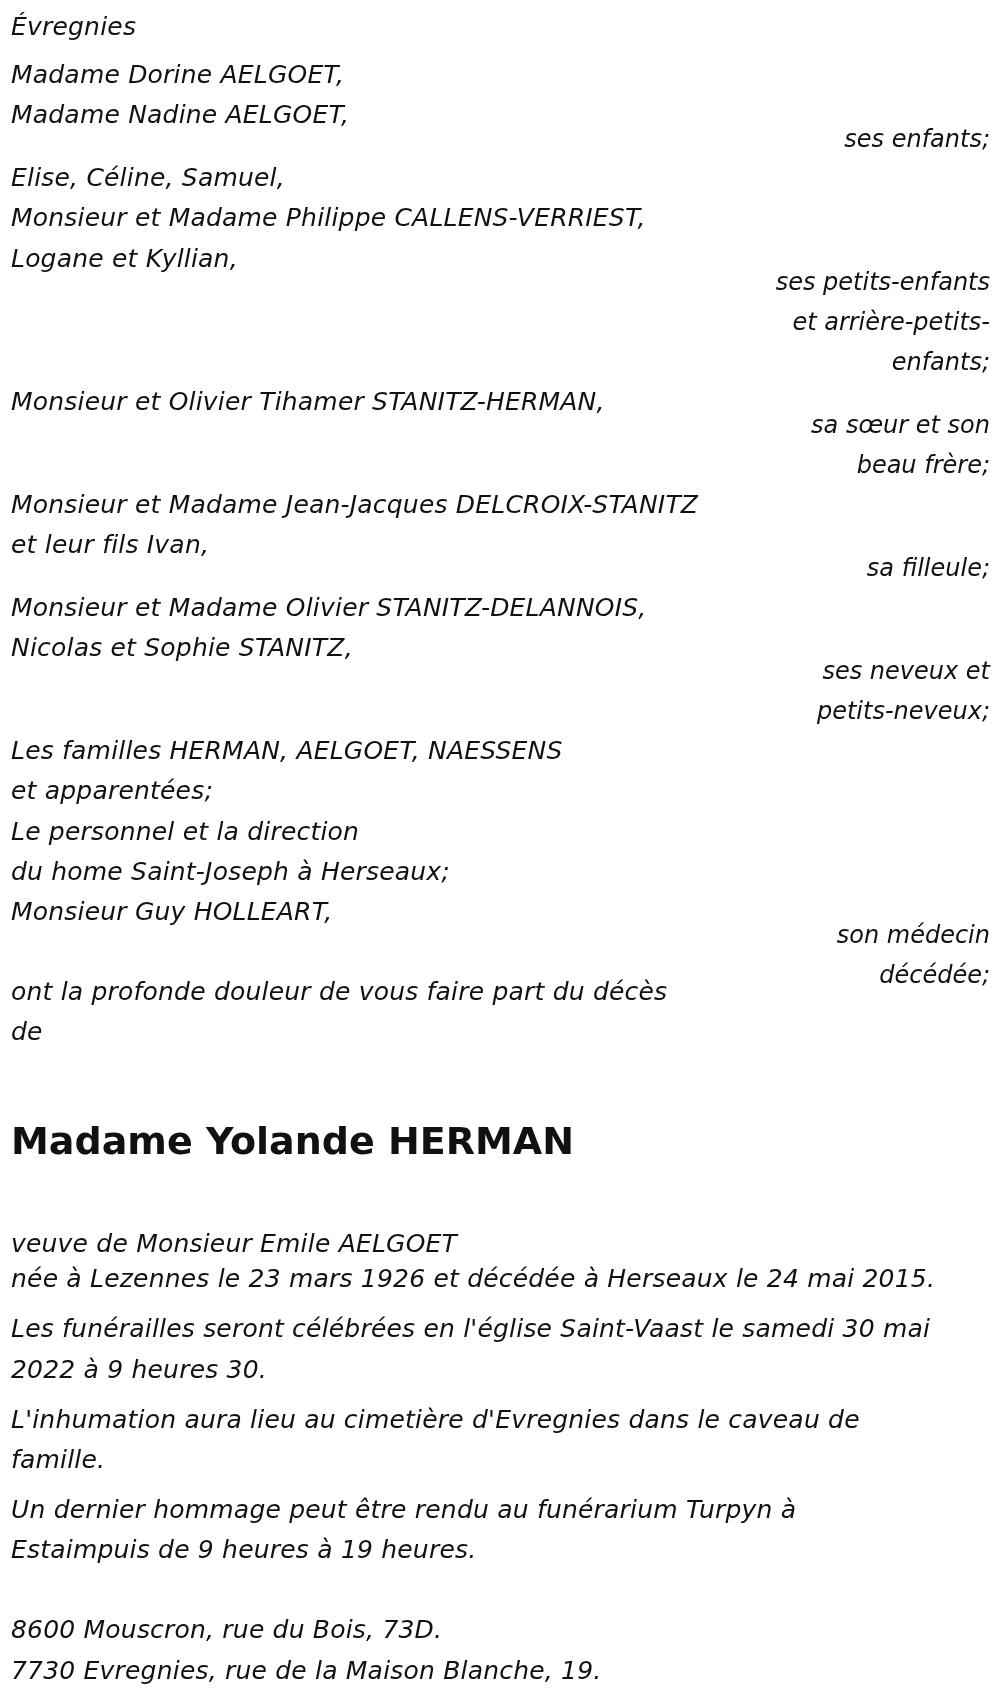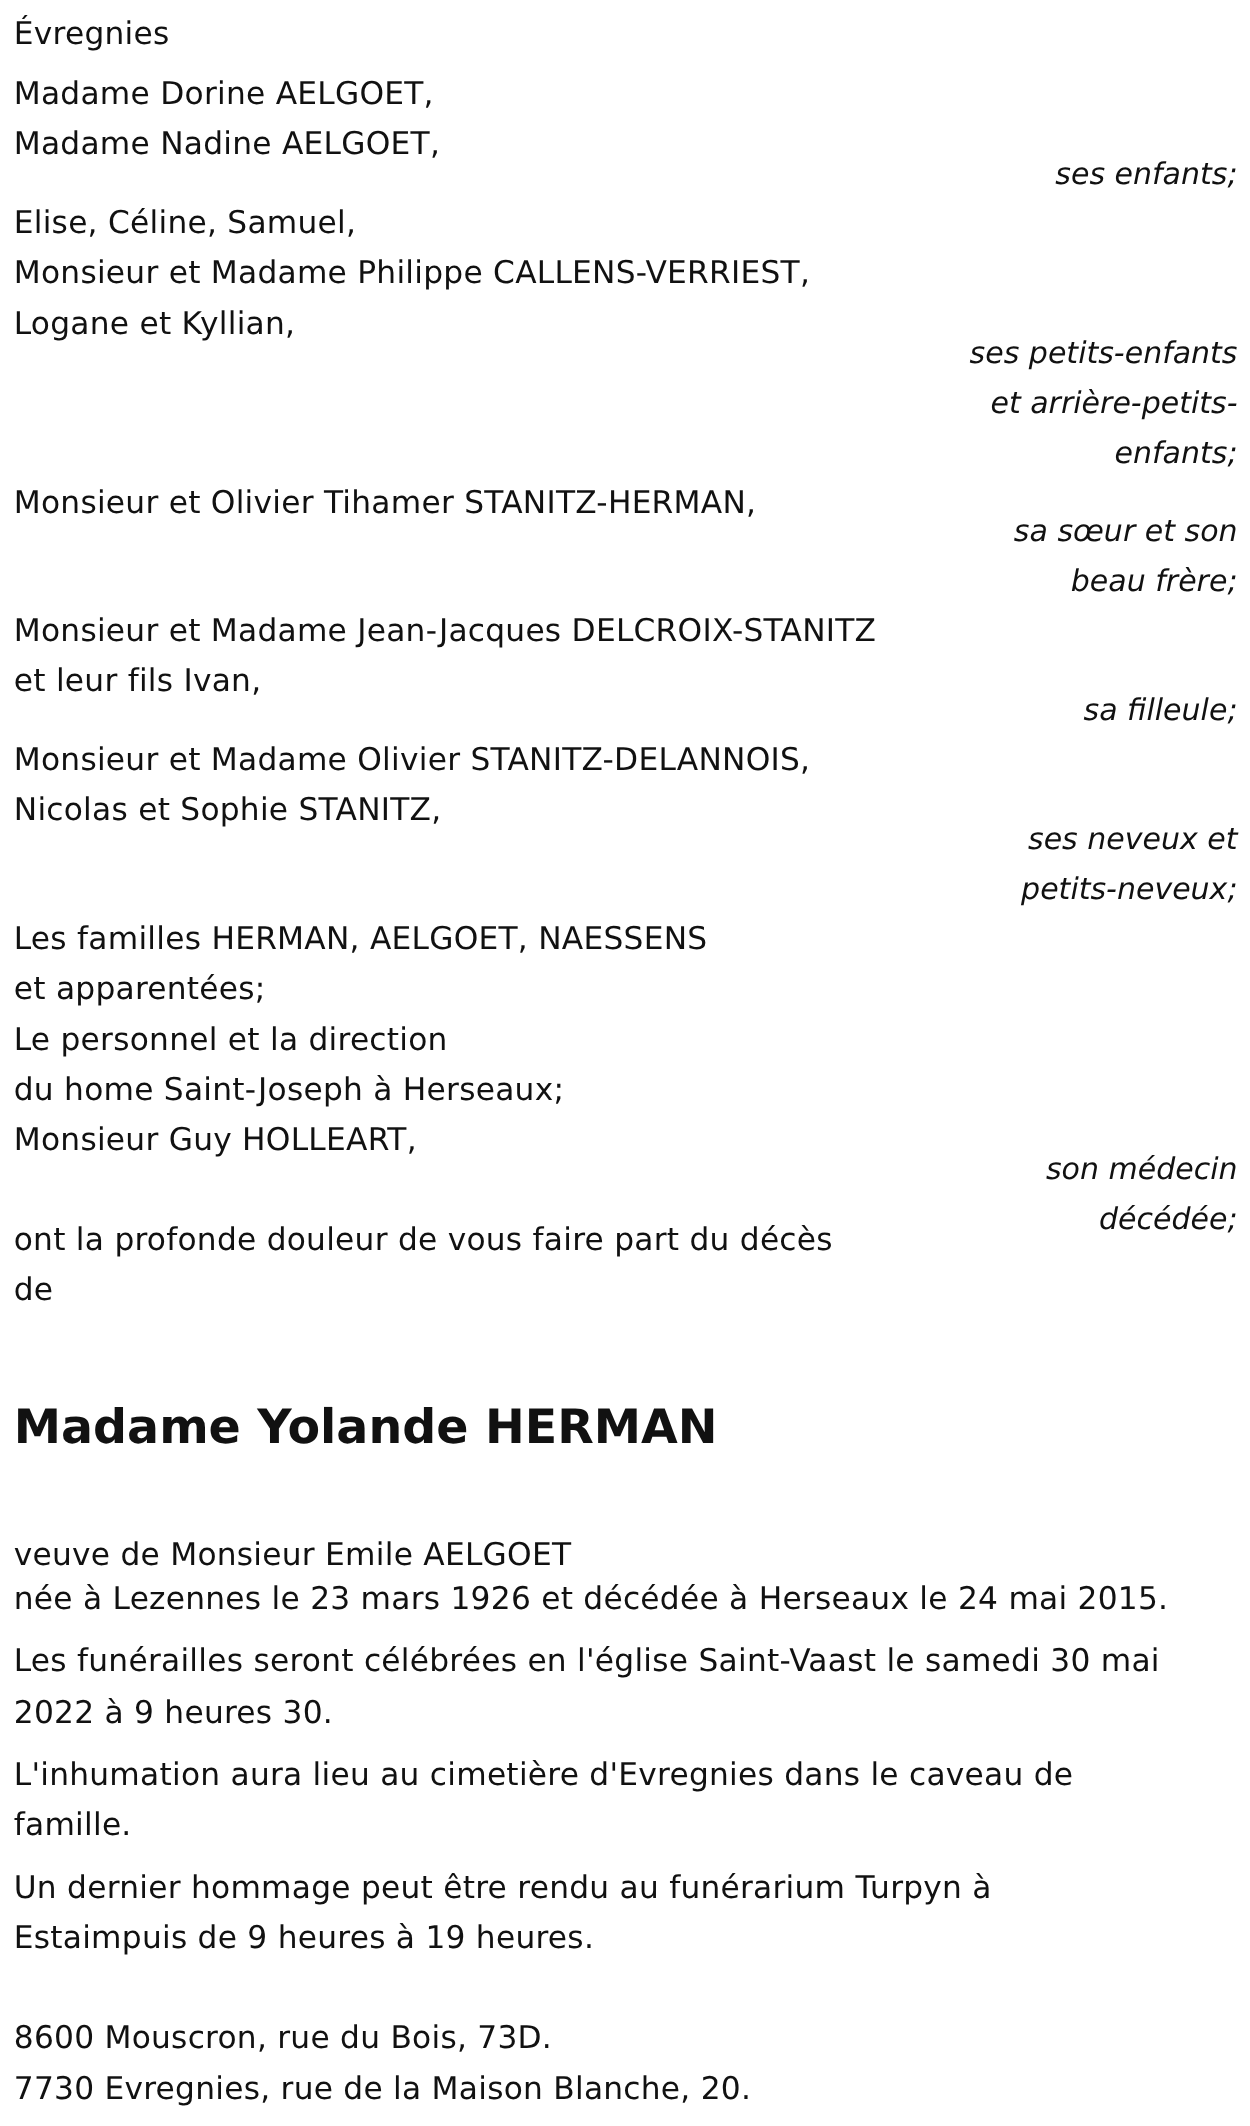--- a/index.html
+++ b/index.html
@@ -1,19 +1,19 @@
 <!DOCTYPE html>
 <html><head>
 <meta charset="utf-8">
 <style>
   html, body { margin: 0; padding: 0; background: #ffffff; }
   body { width: 1000px; height: 1701px; position: relative; overflow: hidden;
          font-family: "DejaVu Sans", sans-serif; color: #111111; }
   .ln { position: absolute; left: 11px; font-size: 25px; line-height: 30px; white-space: nowrap;
-        transform: translateY(-50%); letter-spacing: 0.2px; }
+        transform: translateY(-50%); letter-spacing: 0.2px; font-style: italic; }
   .rt { position: absolute; right: 10px; font-size: 24px; line-height: 30px; white-space: nowrap;
         font-style: italic; transform: translateY(-50%); }
   .title { position: absolute; left: 11px; font-size: 38px; line-height: 44px; font-weight: bold;
            white-space: nowrap; transform: translateY(-50%); margin-top: 27px; }
 </style>
 </head>
 <body>
 
 <div>
   <div class="ln" style="top:27px">Évregnies</div>
@@ -59,14 +59,14 @@
 
   <div class="ln" style="top:1279px">née à Lezennes le 23 mars 1926 et décédée à Herseaux le 24 mai 2015.</div>
   <div class="ln" style="top:1329px">Les funérailles seront célébrées en l'église Saint-Vaast le samedi 30 mai</div>
   <div class="ln" style="top:1370px">2022 à 9 heures 30.</div>
   <div class="ln" style="top:1420px">L'inhumation aura lieu au cimetière d'Evregnies dans le caveau de</div>
   <div class="ln" style="top:1460px">famille.</div>
   <div class="ln" style="top:1510px">Un dernier hommage peut être rendu au funérarium Turpyn à</div>
   <div class="ln" style="top:1550px">Estaimpuis de 9 heures à 19 heures.</div>
 
   <div class="ln" style="top:1630px">8600 Mouscron, rue du Bois, 73D.</div>
-  <div class="ln" style="top:1671px">7730 Evregnies, rue de la Maison Blanche, 20.</div>
+  <div class="ln" style="top:1671px">7730 Evregnies, rue de la Maison Blanche, 19.</div>
 </div>
 
 </body></html>

